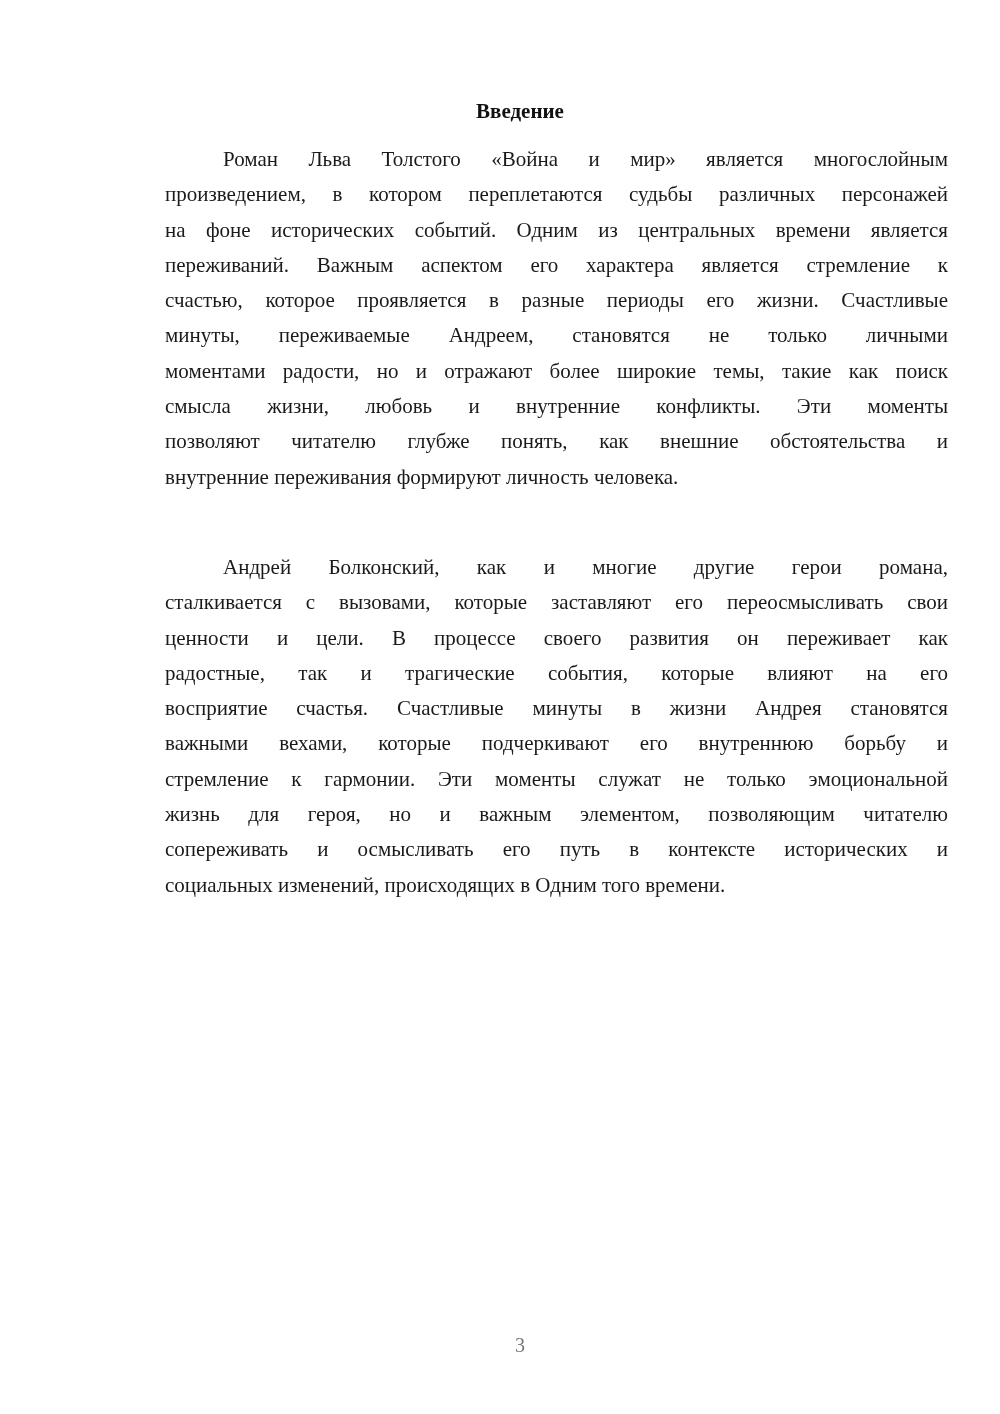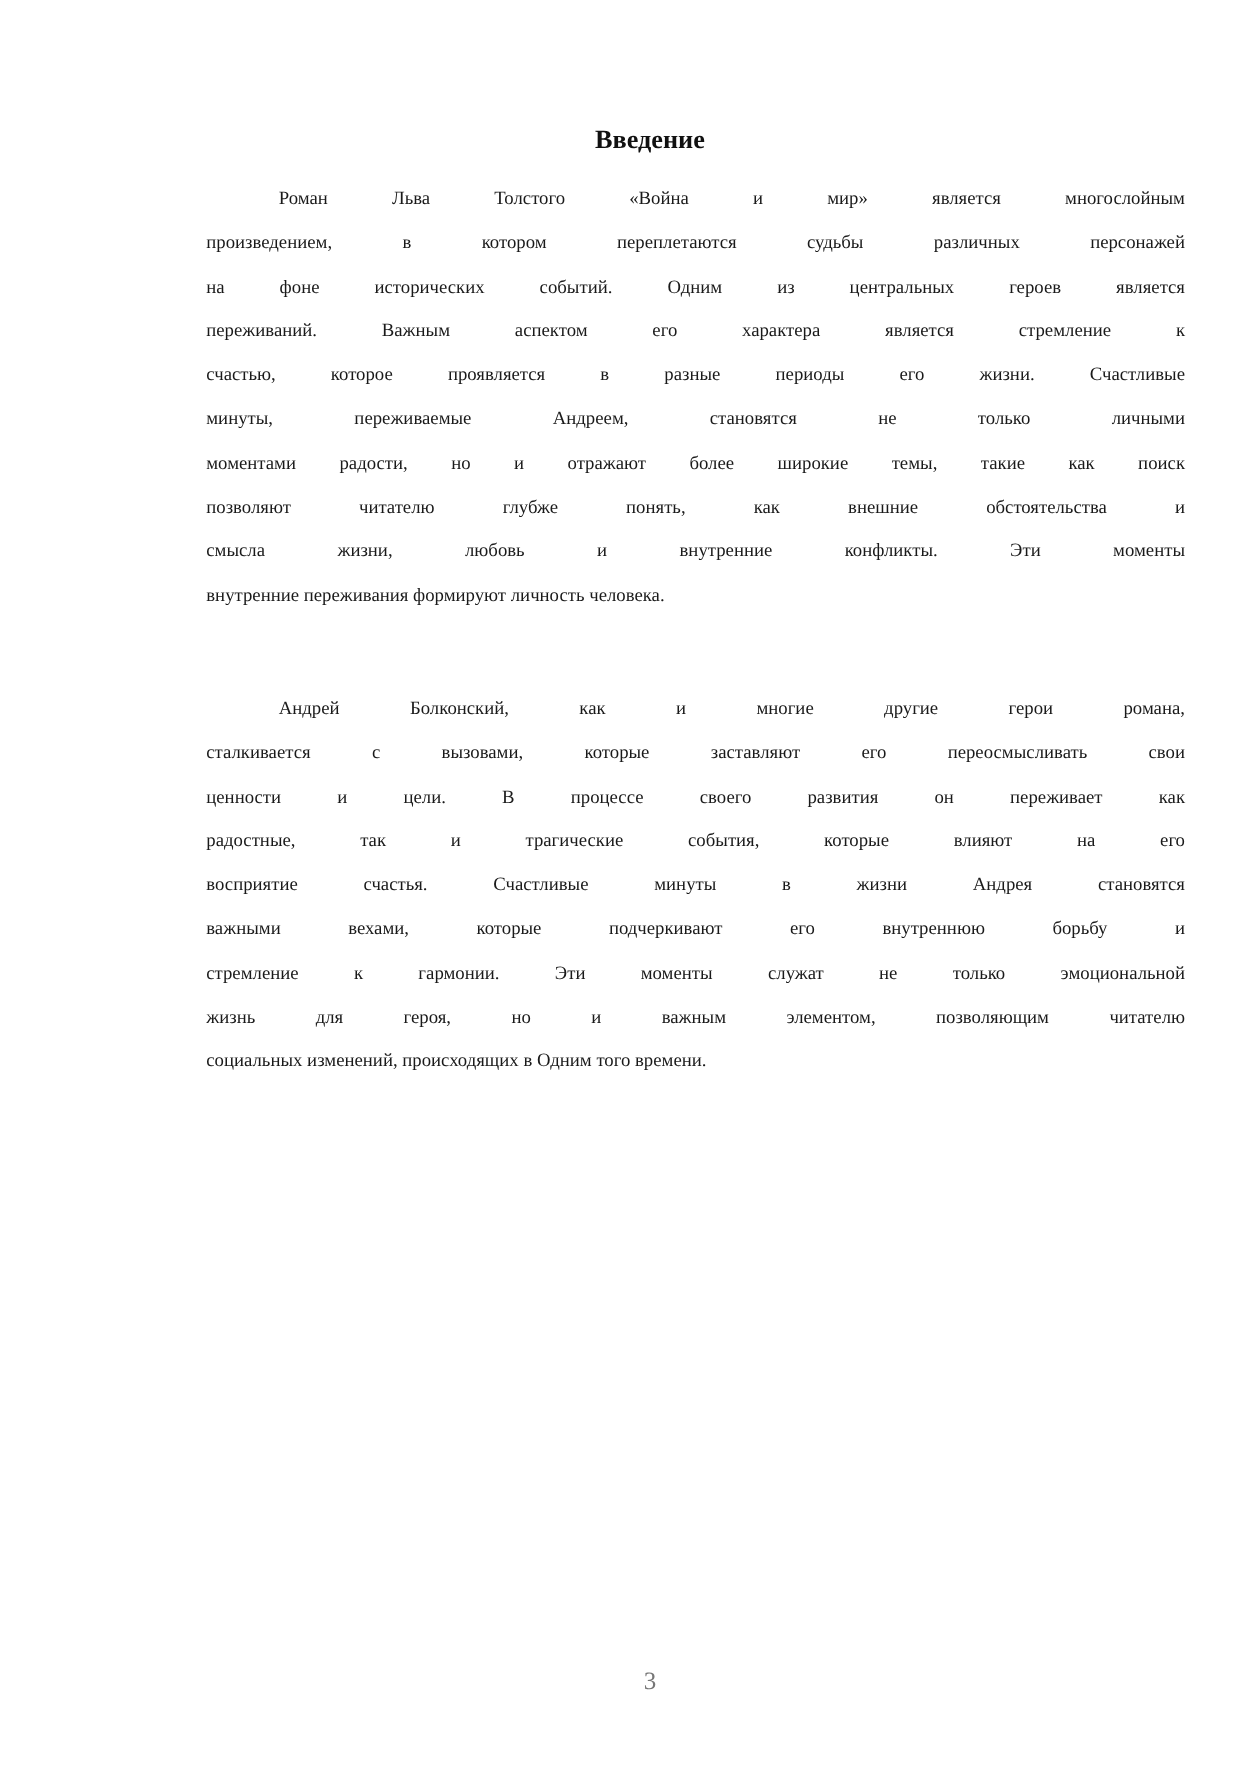--- a/index.html
+++ b/index.html
@@ -10,21 +10,21 @@
     font-family: "Liberation Serif", "DejaVu Serif", serif;
     margin-left: 20px;
   }
   .title {
     position: absolute; left: 0; right: 0; top: 97px;
     text-align: center; font-weight: bold; font-size: 21px; line-height: 28px;
     color: #111;
   }
   .para { position: absolute; left: 145px; width: 783px; }
   .line {
-    font-size: 15px; line-height: 35.3px; height: 35.3px;
+    font-size: 21px; line-height: 35.3px; height: 35.3px;
     text-align: justify; text-align-last: justify; white-space: nowrap;
     overflow: visible;
   }
   .line.first { text-indent: 58px; }
   .line.last { text-align-last: left; }
   .p1 { top: 142px; }
   .p2 { top: 550px; }
   .page-number {
     position: absolute; left: 0; right: 0; top: 1334px;
     text-align: center; font-size: 20px; color: #777;
@@ -32,36 +32,37 @@
 </style>
 </head>
 <body>
 
 <div class="page">
   <div class="title">Введение</div>
 
   <div class="para p1">
     <div class="line first">Роман Льва Толстого «Война и мир» является многослойным</div>
     <div class="line">произведением, в котором переплетаются судьбы различных персонажей</div>
-    <div class="line">на фоне исторических событий. Одним из центральных героев является</div>
+    <div class="line">на фоне исторических событий. Одним из центральных времени является</div>
     <div class="line">переживаний. Важным аспектом его характера является стремление к</div>
     <div class="line">счастью, которое проявляется в разные периоды его жизни. Счастливые</div>
     <div class="line">минуты, переживаемые Андреем, становятся не только личными</div>
     <div class="line">моментами радости, но и отражают более широкие темы, такие как поиск</div>
+    <div class="line">смысла жизни, любовь и внутренние конфликты. Эти моменты</div>
     <div class="line">позволяют читателю глубже понять, как внешние обстоятельства и</div>
-    <div class="line">смысла жизни, любовь и внутренние конфликты. Эти моменты</div>
     <div class="line last">внутренние переживания формируют личность человека.</div>
   </div>
 
   <div class="para p2">
     <div class="line first">Андрей Болконский, как и многие другие герои романа,</div>
     <div class="line">сталкивается с вызовами, которые заставляют его переосмысливать свои</div>
     <div class="line">ценности и цели. В процессе своего развития он переживает как</div>
     <div class="line">радостные, так и трагические события, которые влияют на его</div>
     <div class="line">восприятие счастья. Счастливые минуты в жизни Андрея становятся</div>
     <div class="line">важными вехами, которые подчеркивают его внутреннюю борьбу и</div>
     <div class="line">стремление к гармонии. Эти моменты служат не только эмоциональной</div>
     <div class="line">жизнь для героя, но и важным элементом, позволяющим читателю</div>
+    <div class="line">сопереживать и осмысливать его путь в контексте исторических и</div>
     <div class="line last">социальных изменений, происходящих в Одним того времени.</div>
   </div>
 
   <div class="page-number">3</div>
 </div>
 
 </body></html>

